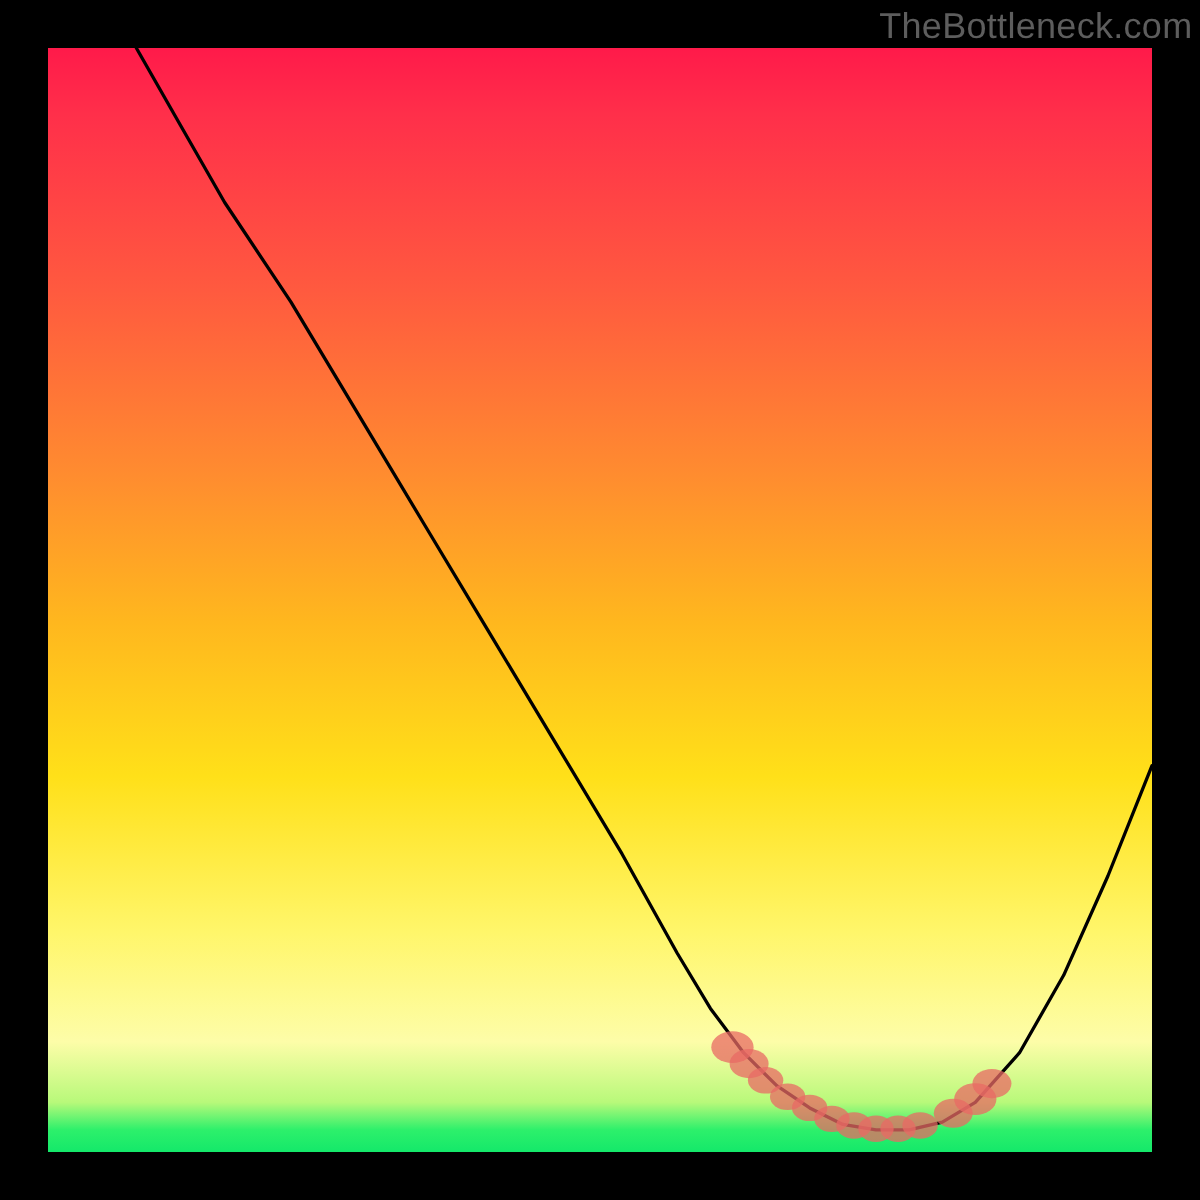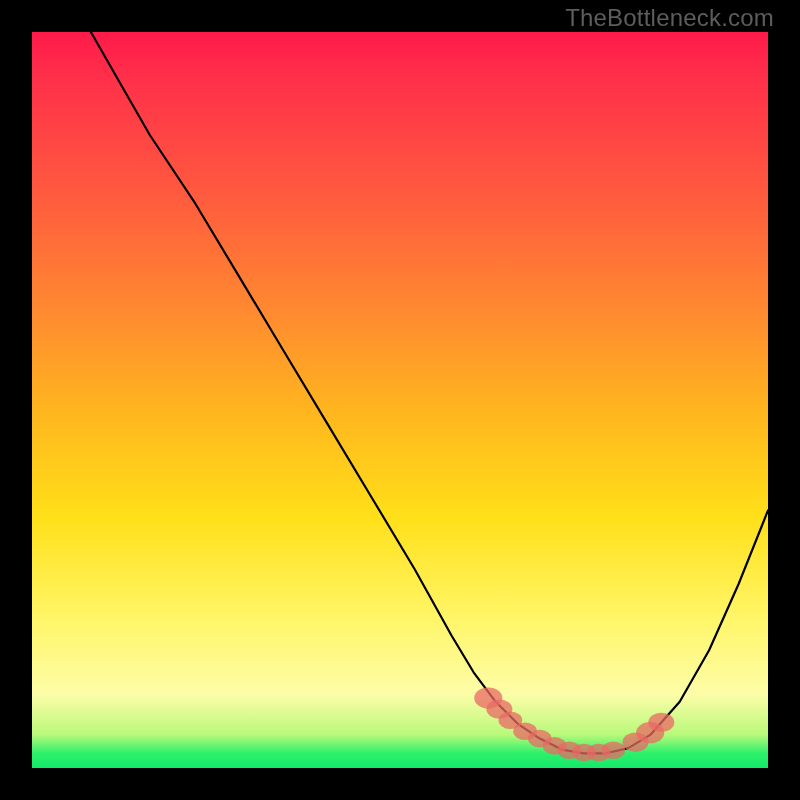--- a/index.html
+++ b/index.html
@@ -13,21 +13,21 @@
   }
   .frame {
     position: relative;
     width: 800px;
     height: 800px;
     background: #000;
   }
   .watermark {
     position: absolute;
     top: 4px;
-    right: 26px;
+    right: 5px;
     color: #5d5d5d;
     font-size: 24px;
     font-weight: 400;
     letter-spacing: 0.2px;
     z-index: 10;
   }
   .plot-area {
     position: absolute;
     left: 32px;
     top: 32px;

